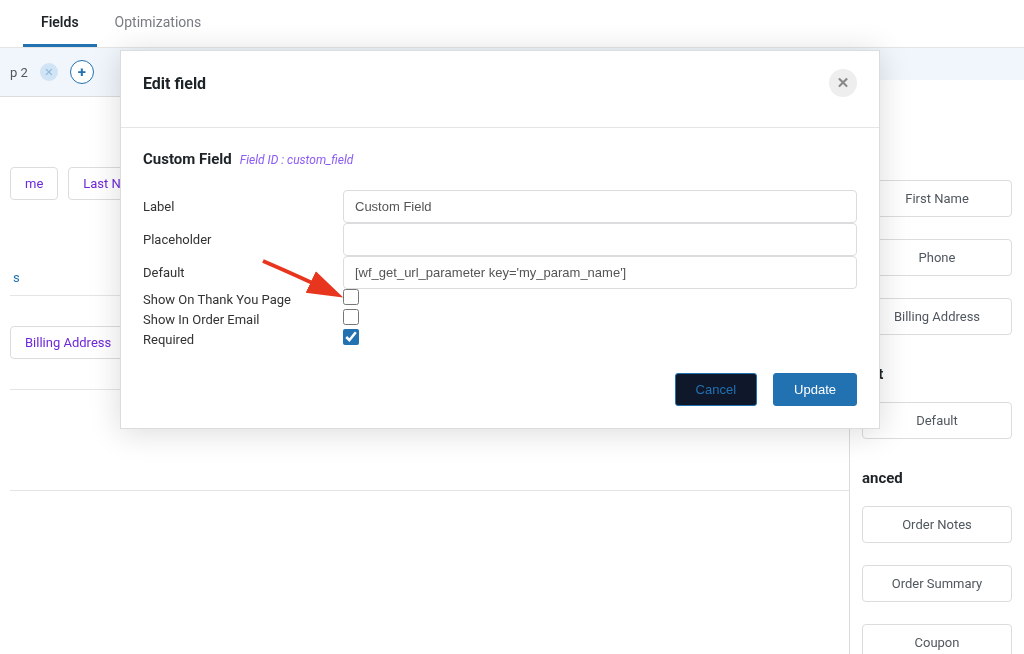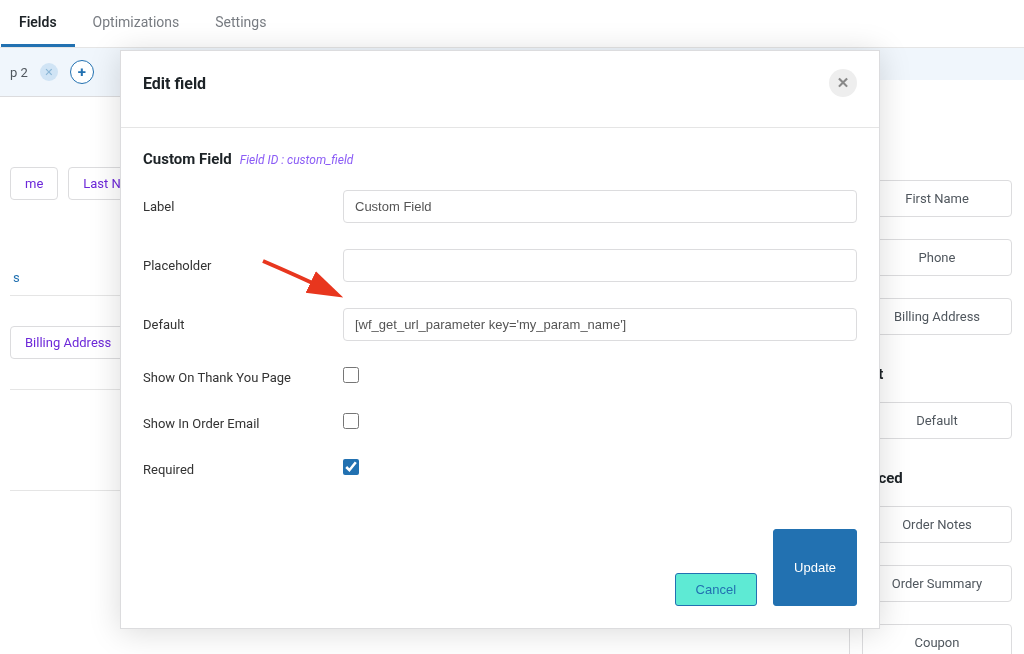--- a/index.html
+++ b/index.html
@@ -9,21 +9,21 @@
       color: #333;
       width: 1024px;
       height: 654px;
       overflow: hidden;
       position: relative;
     }
     
     .tabs {
       display: flex;
       border-bottom: 1px solid #e5e5e5;
-      padding-left: 1px;
+      padding-left: 23px;
     }
     .tab {
       padding: 14px 18px;
       font-size: 14px;
       color: #787c82;
       cursor: pointer;
       border-bottom: 3px solid transparent;
     }
     .tab.active {
       color: #1d2327;
@@ -177,21 +177,20 @@
     }
     .field-id {
       font-size: 12px;
       font-style: italic;
       font-weight: 400;
       color: #8b5cf6;
     }
     .form-row {
       display: flex;
       align-items: center;
-      margin-bottom: 26px;
     }
     .form-label {
       width: 200px;
       font-size: 13px;
       color: #333;
     }
     .form-control {
       flex: 1;
     }
     .form-input {
@@ -216,24 +215,23 @@
       gap: 16px;
     }
     .btn {
       padding: 8px 20px;
       font-size: 13px;
       border-radius: 3px;
       cursor: pointer;
       border: 1px solid;
     }
     .btn-cancel {
-      background: #5eead4;
+      background: #0f172a;
       border-color: #2271b1;
       color: #2271b1;
-      margin-top: 44px;
     }
     .btn-update {
       background: #2271b1;
       border-color: #2271b1;
       color: #fff;
       font-weight: 500;
     }
     
     .arrow {
       position: absolute;
@@ -242,21 +240,20 @@
       pointer-events: none;
       z-index: 10;
     }
   </style>
 </head>
 <body>
 
 <div class="tabs">
   <div class="tab active">Fields</div>
   <div class="tab">Optimizations</div>
-  <div class="tab">Settings</div>
 </div>
 
 <div class="step-bar">
   <span class="step-label">p 2</span>
   <span class="step-close">✕</span>
   <span class="step-add">+</span>
 </div>
 
 <div class="bg-content">
   <div class="bg-pill-row">

